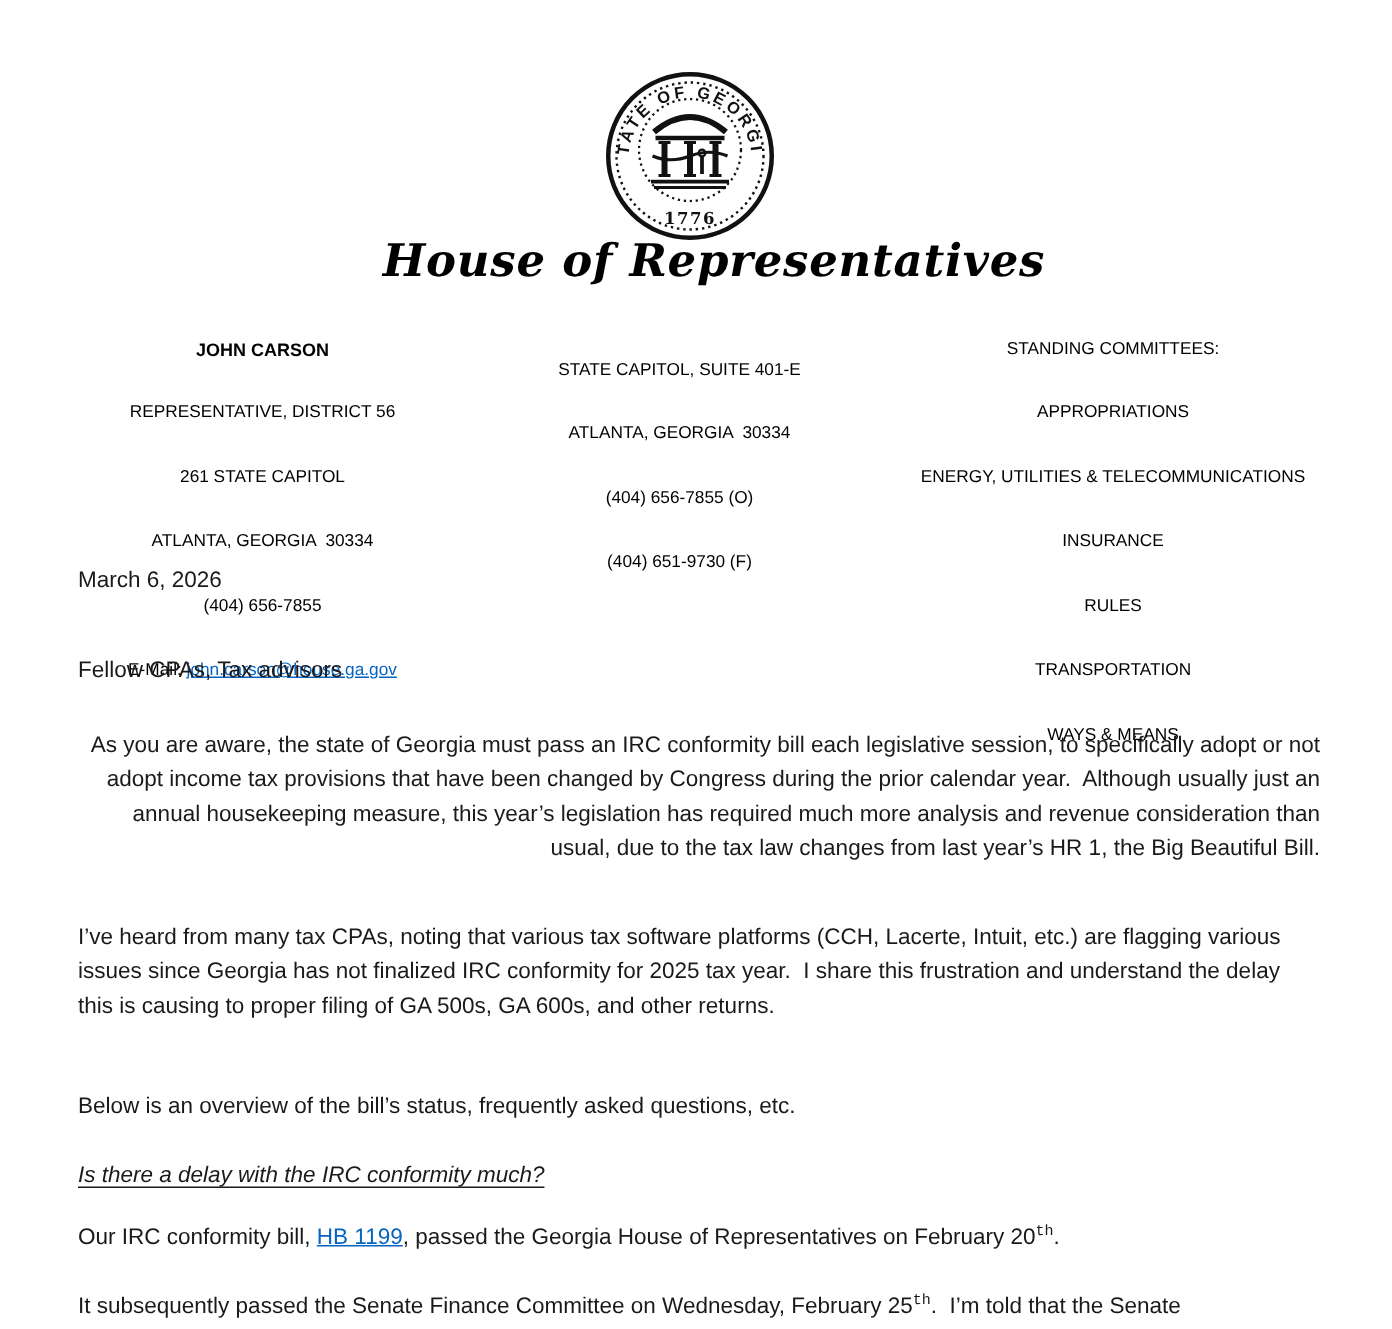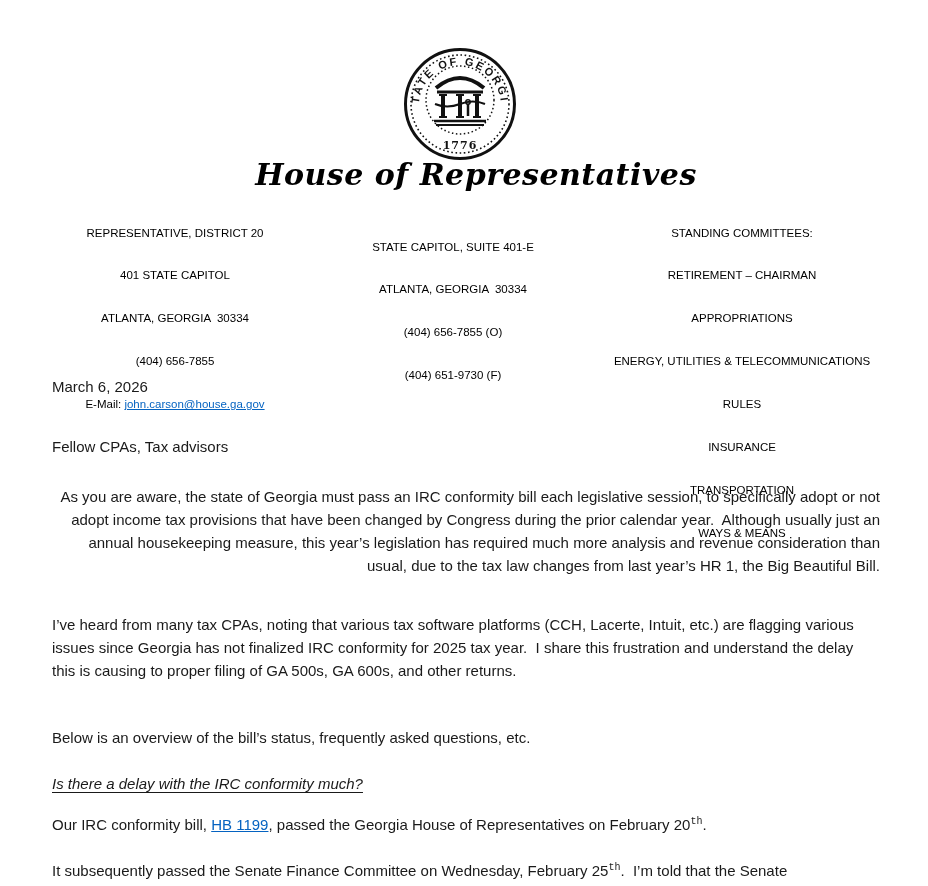--- a/index.html
+++ b/index.html
@@ -137,41 +137,41 @@
 
       <text x="58" y="103" text-anchor="middle" font-family="DejaVu Serif, serif" font-size="11" font-weight="bold" letter-spacing="1" fill="#111111">1776</text>
     </svg>
   </div>
 
   <div class="masthead-title">House of Representatives</div>
 
   <div class="header-row">
 
     <div class="header-col left">
-      <div class="hline">REPRESENTATIVE, DISTRICT 20</div>
-      <div class="hline">401 STATE CAPITOL</div>
+      <div class="header-name">JOHN CARSON</div>
+      <div class="hline">REPRESENTATIVE, DISTRICT 56</div>
+      <div class="hline">261 STATE CAPITOL</div>
       <div class="hline">ATLANTA, GEORGIA  30334</div>
       <div class="hline">(404) 656-7855</div>
       <div class="hline"><span>E-Mail: </span><a class="link">john.carson@house.ga.gov</a></div>
     </div>
 
     <div class="header-col center">
       <div class="hline">STATE CAPITOL, SUITE 401-E</div>
       <div class="hline">ATLANTA, GEORGIA  30334</div>
       <div class="hline">(404) 656-7855 (O)</div>
       <div class="hline">(404) 651-9730 (F)</div>
     </div>
 
     <div class="header-col right">
       <div class="hline">STANDING COMMITTEES:</div>
-      <div class="hline">RETIREMENT – CHAIRMAN</div>
       <div class="hline">APPROPRIATIONS</div>
       <div class="hline">ENERGY, UTILITIES &amp; TELECOMMUNICATIONS</div>
+      <div class="hline">INSURANCE</div>
       <div class="hline">RULES</div>
-      <div class="hline">INSURANCE</div>
       <div class="hline">TRANSPORTATION</div>
       <div class="hline">WAYS &amp; MEANS</div>
     </div>
 
   </div>
 
   <div class="letter-block blk-date">March 6, 2026</div>
 
   <div class="letter-block blk-salutation">Fellow CPAs, Tax advisors</div>
 

